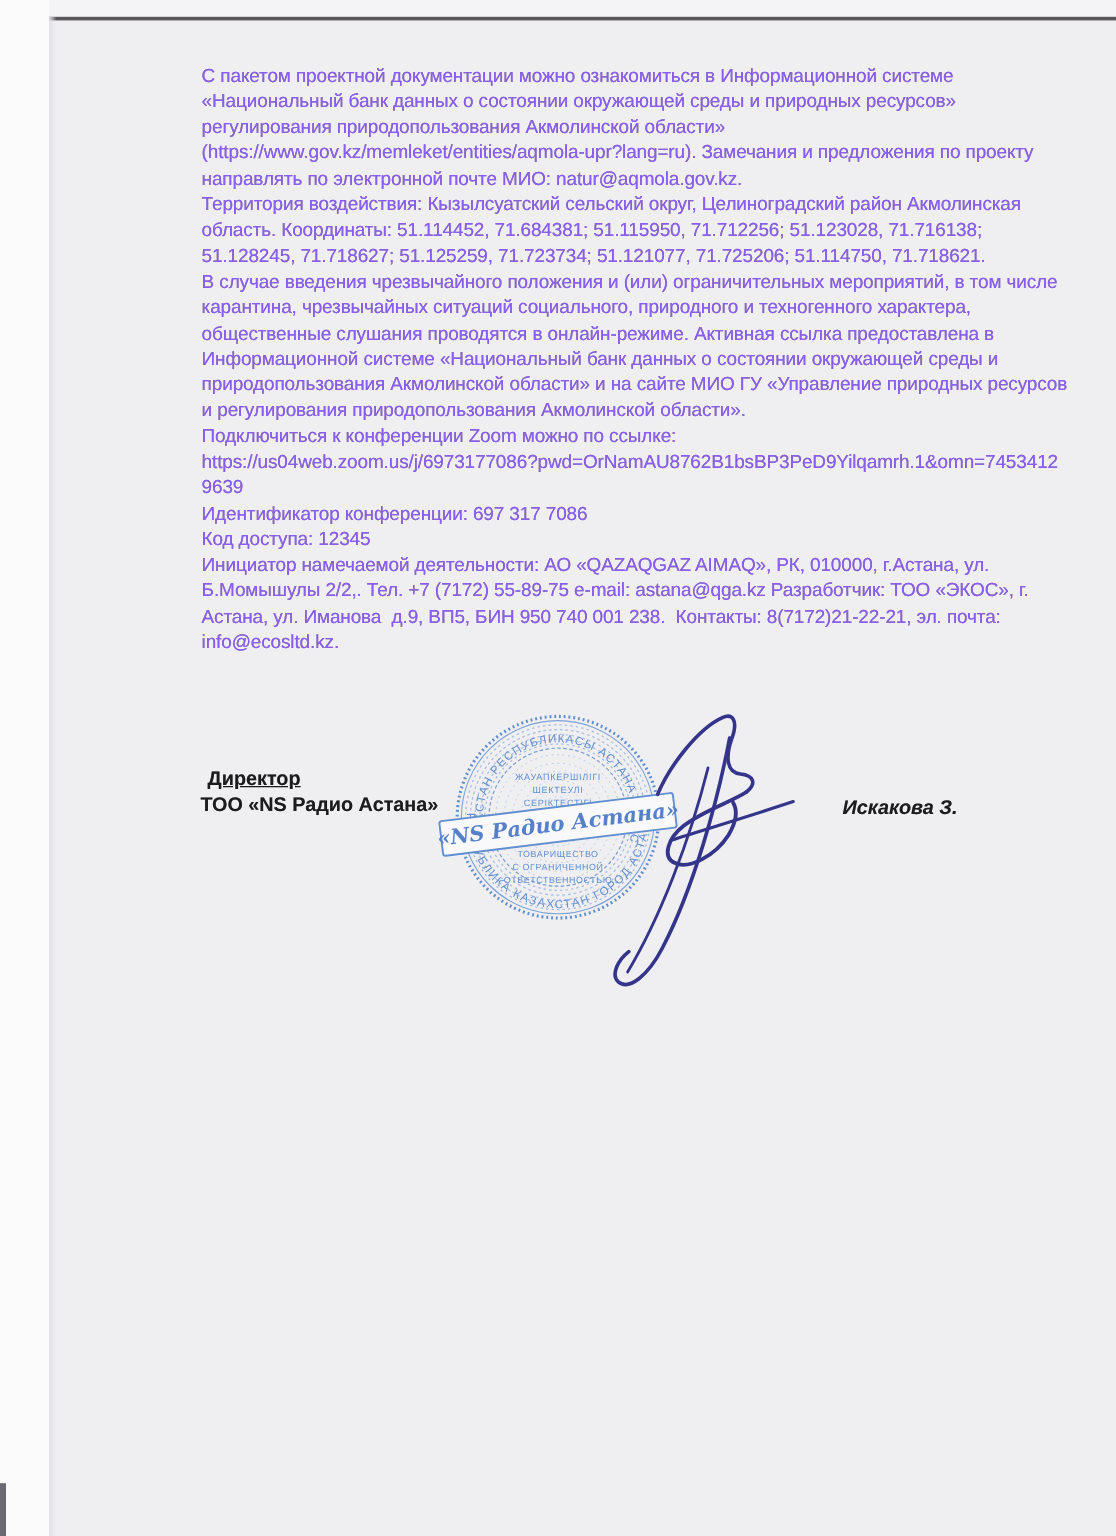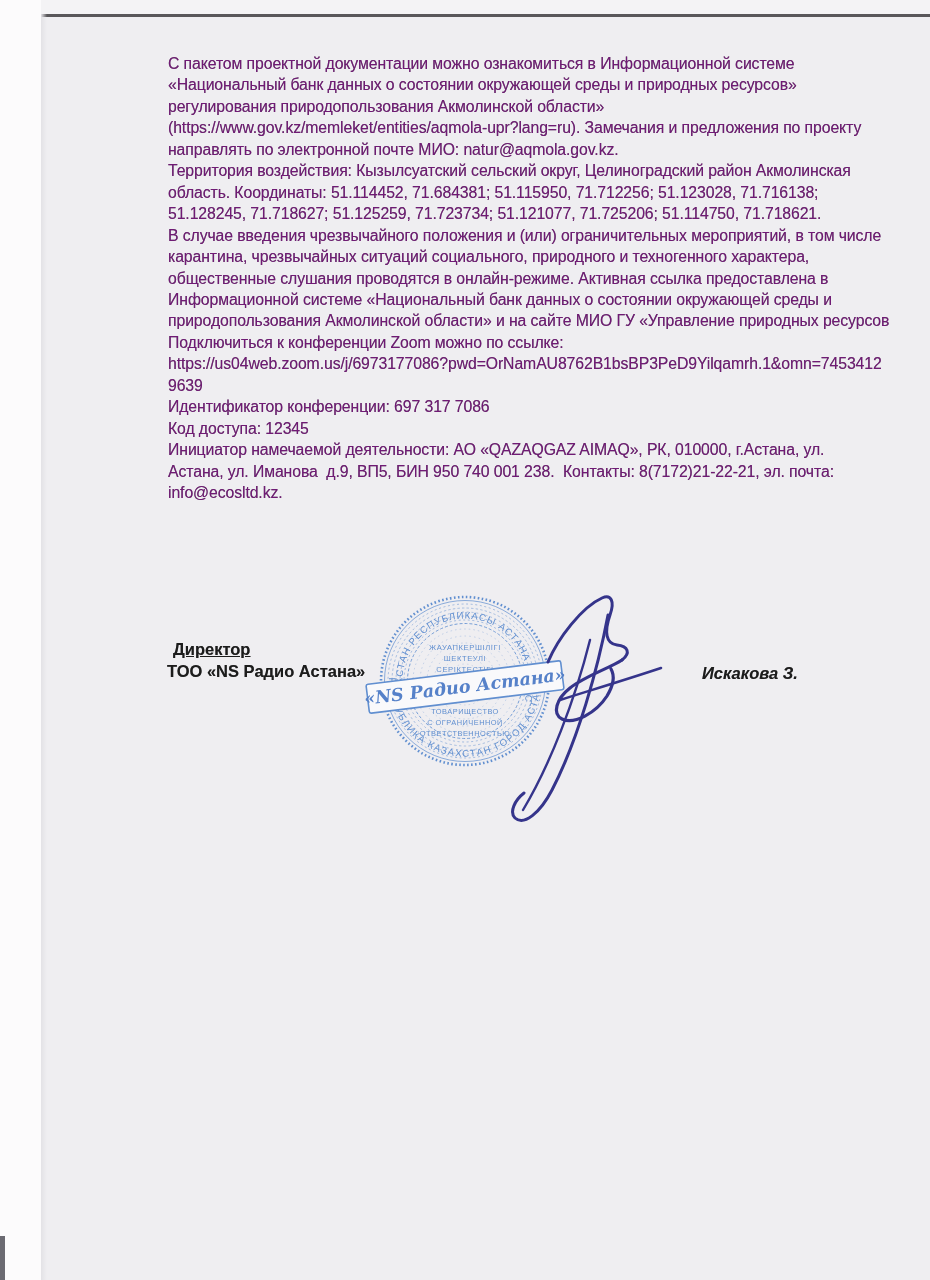--- a/index.html
+++ b/index.html
@@ -34,21 +34,21 @@
     background:linear-gradient(to right, #e3e2e6, rgba(227,226,230,0));
   }
   .scan-artifact-bottom-left{
     position:absolute;left:0;top:1236px;width:5px;height:44px;
     background:#6b6a72;
   }
   
   .doc-text{
     position:absolute;left:168px;top:53px;width:716px;
     font-size:15.8px;line-height:21.45px;
-    color:#701a75;
+    color:#8b5cf6;
     text-shadow:0 0 0.5px rgba(30,30,30,0.55);
     letter-spacing:-0.1px;
   }
   .doc-line{white-space:pre;}
   
   .sig-label{
     position:absolute;
     font-size:16.5px;font-weight:bold;color:#1c1c1c;
     text-shadow:0 0 0.5px rgba(30,30,30,0.5);
     white-space:pre;
@@ -76,26 +76,28 @@
     <div class="doc-line">(https://www.gov.kz/memleket/entities/aqmola-upr?lang=ru). Замечания и предложения по проекту</div>
     <div class="doc-line">направлять по электронной почте МИО: natur@aqmola.gov.kz.</div>
     <div class="doc-line">Территория воздействия: Кызылсуатский сельский округ, Целиноградский район Акмолинская</div>
     <div class="doc-line">область. Координаты: 51.114452, 71.684381; 51.115950, 71.712256; 51.123028, 71.716138;</div>
     <div class="doc-line">51.128245, 71.718627; 51.125259, 71.723734; 51.121077, 71.725206; 51.114750, 71.718621.</div>
     <div class="doc-line">В случае введения чрезвычайного положения и (или) ограничительных мероприятий, в том числе</div>
     <div class="doc-line">карантина, чрезвычайных ситуаций социального, природного и техногенного характера,</div>
     <div class="doc-line">общественные слушания проводятся в онлайн-режиме. Активная ссылка предоставлена в</div>
     <div class="doc-line">Информационной системе «Национальный банк данных о состоянии окружающей среды и</div>
     <div class="doc-line">природопользования Акмолинской области» и на сайте МИО ГУ «Управление природных ресурсов</div>
+    <div class="doc-line">и регулирования природопользования Акмолинской области».</div>
     <div class="doc-line">Подключиться к конференции Zoom можно по ссылке:</div>
     <div class="doc-line">https://us04web.zoom.us/j/6973177086?pwd=OrNamAU8762B1bsBP3PeD9Yilqamrh.1&amp;omn=7453412</div>
     <div class="doc-line">9639</div>
     <div class="doc-line">Идентификатор конференции: 697 317 7086</div>
     <div class="doc-line">Код доступа: 12345</div>
     <div class="doc-line">Инициатор намечаемой деятельности: АО «QAZAQGAZ AIMAQ», РК, 010000, г.Астана, ул.</div>
+    <div class="doc-line">Б.Момышулы 2/2,. Тел. +7 (7172) 55-89-75 e-mail: astana@qga.kz Разработчик: ТОО «ЭКОС», г.</div>
     <div class="doc-line">Астана, ул. Иманова  д.9, ВП5, БИН 950 740 001 238.  Контакты: 8(7172)21-22-21, эл. почта:</div>
     <div class="doc-line">info@ecosltd.kz.</div>
   </div>
 
 <div class="sig-label" id="director-title">Директор</div>
 <div class="sig-label" id="company-name">ТОО «NS Радио Астана»</div>
 <div class="sig-label" id="signer-name">Искакова З.</div>
 
 <svg class="stamp-svg" width="226" height="226" viewBox="0 0 226 226">
   <g stroke="#4e82cc" fill="none">

